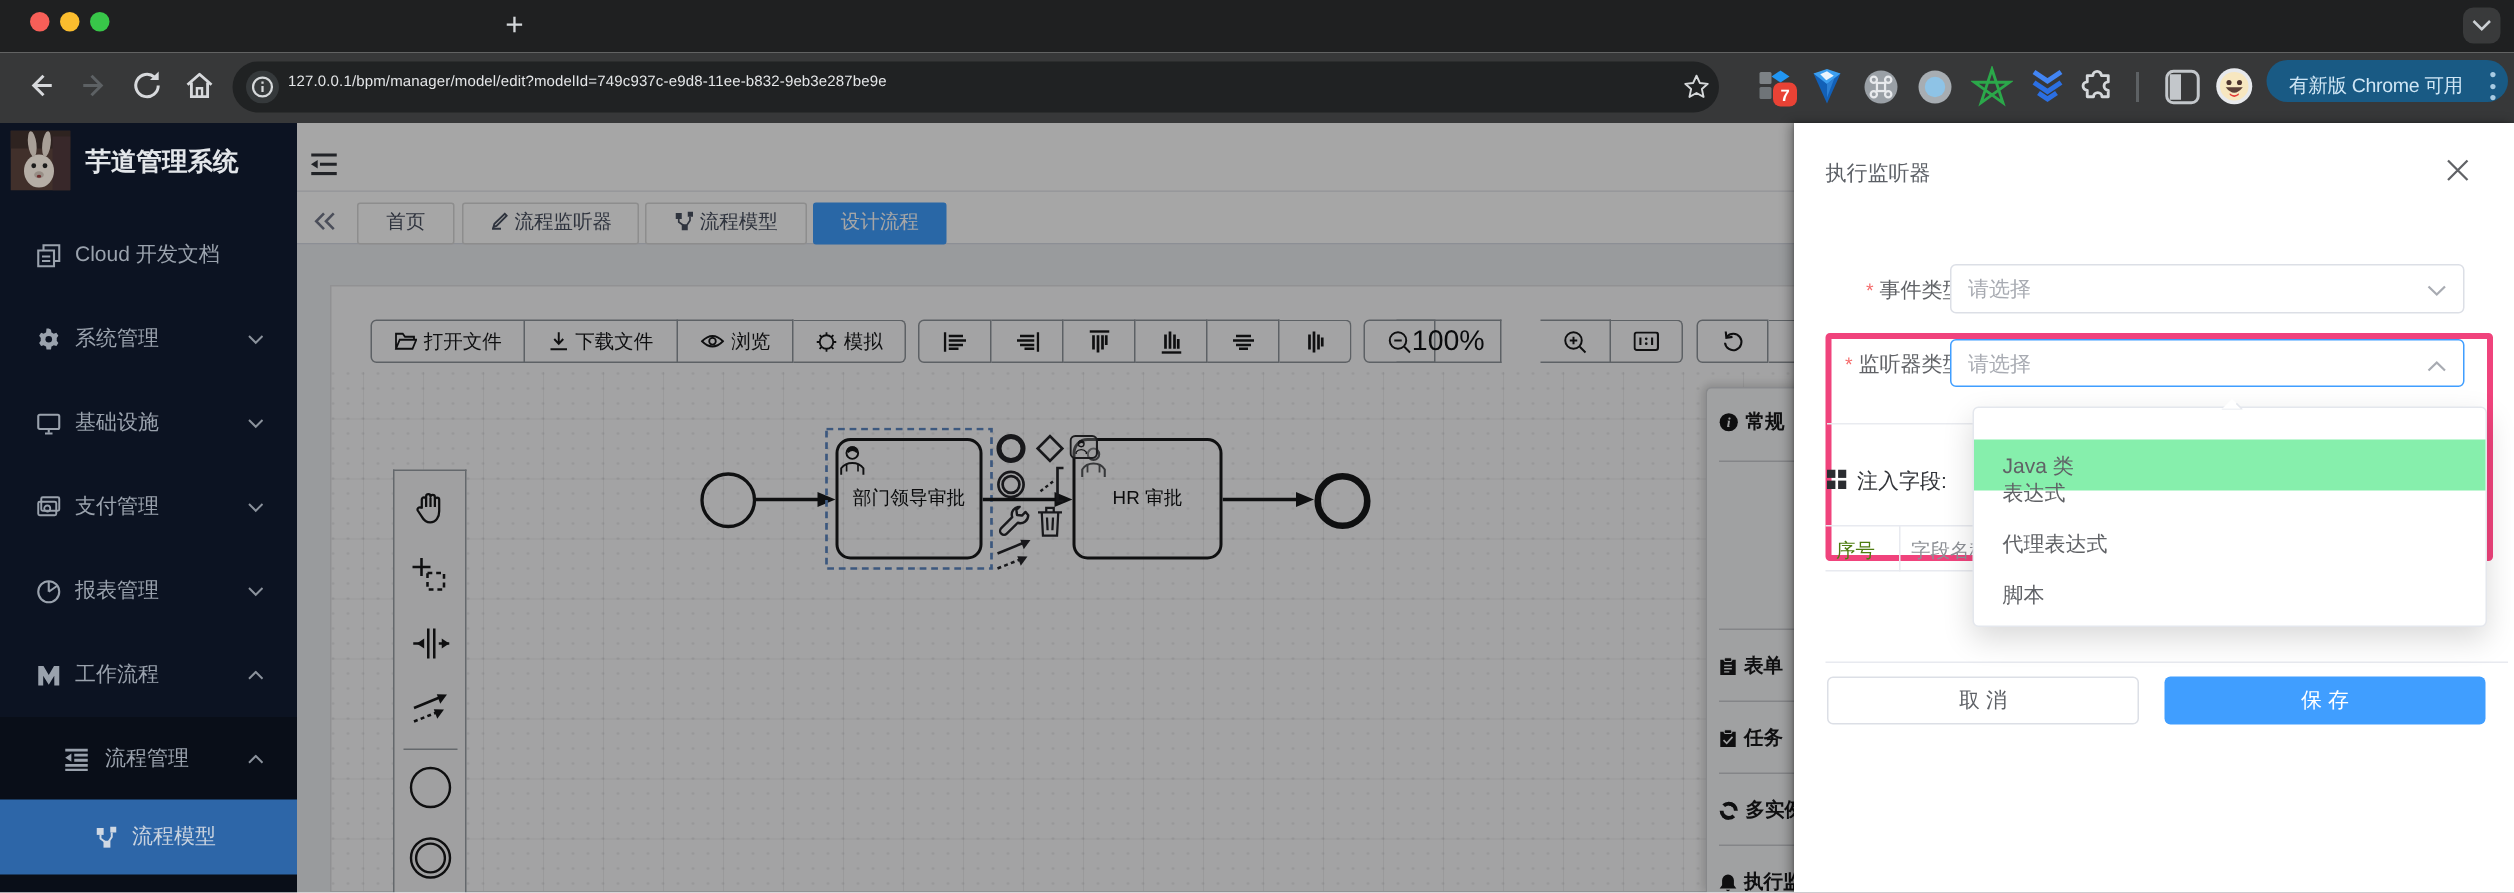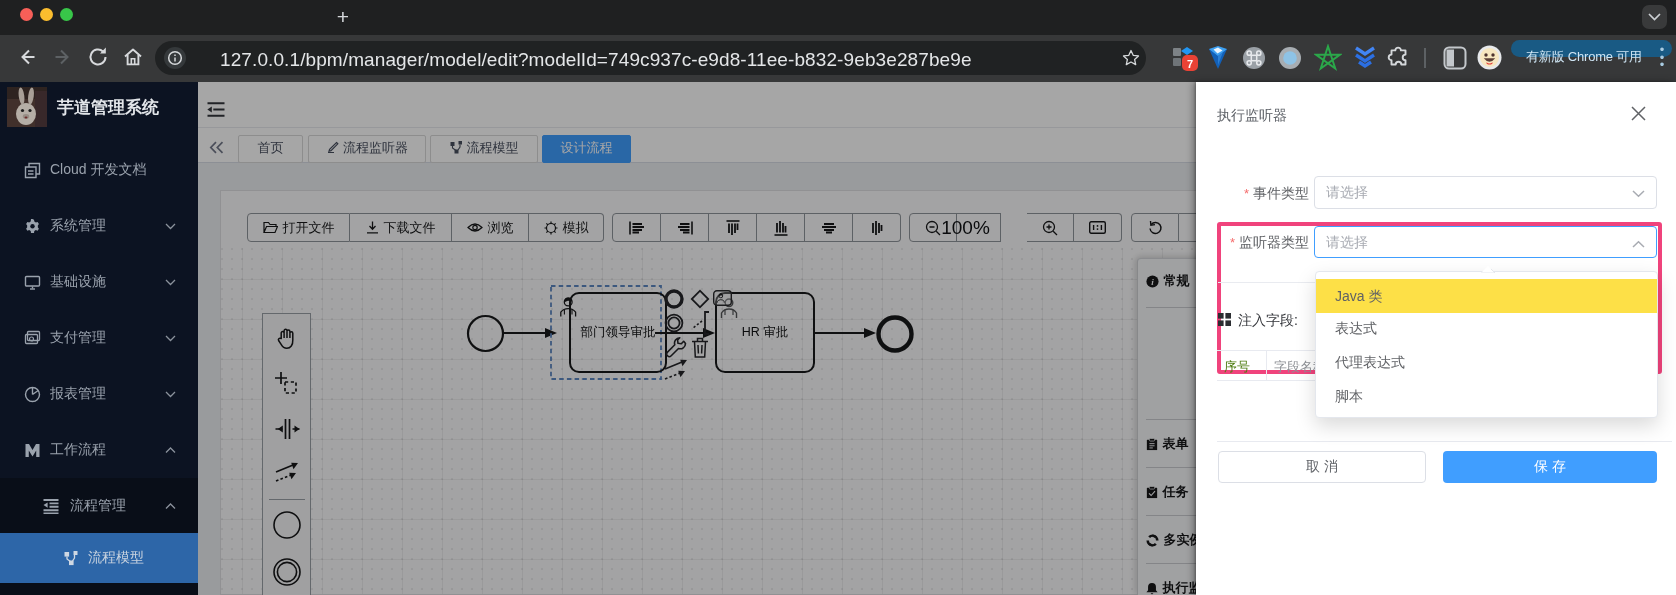--- a/index.html
+++ b/index.html
@@ -10,21 +10,21 @@
   
   #tabstrip { position:absolute; left:0; top:0; width:1676px; height:35px; background:#1f2021; }
   .tl { position:absolute; top:8px; width:13px; height:13px; border-radius:50%; }
   #tab { position:absolute; left:96px; top:3px; width:225px; height:32px; background:#373839; border-radius:10px 10px 0 0; }
   #tab .title { position:absolute; left:29px; top:8px; font-size:12.5px; color:#dfe1e4; letter-spacing:0.2px; }
   #newtab { position:absolute; left:331px; top:6px; width:24px; height:24px; color:#d3d6d9; font-size:21px; line-height:22px; text-align:center; font-weight:300;}
   #chromedown { position:absolute; left:1642px; top:5px; width:25px; height:24px; background:#393a3b; border-radius:7px; }
 
   #toolbar { position:absolute; left:0; top:35px; width:1676px; height:47px; background:#373839; }
   #urlpill { position:absolute; left:155px; top:6px; width:991px; height:34px; background:#202223; border-radius:17px; }
-  #urlpill .url { position:absolute; left:37px; top:8px; font-size:19px; color:#e4e6e8; white-space:nowrap; letter-spacing:0.1px;margin-left:28px; }
+  #urlpill .url { position:absolute; left:37px; top:8px; font-size:10px; color:#e4e6e8; white-space:nowrap; letter-spacing:0.1px; }
   .navico { position:absolute; top:9px; }
 
   
   #page { position:absolute; left:0; top:82px; width:1676px; height:513px; }
 
   
   #sidebar { position:absolute; left:0; top:0; width:198px; height:513px; background:#0c1322; }
   #sidebar .logo-title { position:absolute; left:57px; top:14px; font-size:17px; font-weight:bold; color:#e3e6ea; }
   .mi { position:absolute; left:0; width:198px; height:56px; }
   .mi .mtxt { position:absolute; left:50px; top:19px; font-size:14px; color:#9aa2ad; }
@@ -68,21 +68,21 @@
   .psep { position:absolute; left:8px; width:100%; height:1px; background:#cbcdd1; }
 
   
   #overlay { position:absolute; left:198px; top:0; width:1478px; height:513px; background:rgba(0,0,0,0.35); }
 
   
   #drawer { position:absolute; left:1196px; top:0; width:480px; height:513px; background:#fff;
             box-shadow:-3px 0 7px rgba(0,0,0,.32), -1px 0 2px rgba(0,0,0,.25); }
   .dlabel { position:absolute; font-size:14px; color:#606266; white-space:nowrap; }
   .dlabel .req { color:#f56c6c; margin-right:4px; font-size:13px; }
-  .dselect { position:absolute; left:118px; width:343px; height:33px; border:1px solid #dcdfe6; border-radius:4px; background:#fff; }
+  .dselect { position:absolute; left:104px; width:343px; height:33px; border:1px solid #dcdfe6; border-radius:4px; background:#fff; }
   .dselect .ph2 { position:absolute; left:11px; top:7px; font-size:14px; color:#a8abb2; }
   #hlbox { position:absolute; left:21px; top:140px; width:445px; height:152px; border:4px solid #f0437c; border-radius:3px; }
   #dropdown { position:absolute; left:119px; top:189px; width:343px; height:147px; background:#fff; border:1px solid #e4e7ed;
               border-radius:4px; box-shadow:0 8px 20px rgba(0,0,0,.15); }
   .opt { position:absolute; left:0; width:341px; height:34px; line-height:34px; padding-left:19px; font-size:14px; color:#606266; }
   .dbtn { position:absolute; top:369px; height:32px; border-radius:4px; font-size:14px; display:flex; align-items:center; justify-content:center; }
 </style>
 </head>
 <body>
 <div id="stage">
@@ -169,21 +169,21 @@
       <rect x="3.5" y="3.5" width="7.5" height="17" fill="#c3c7cb"></rect>
     </svg>
     <svg class="navico" style="left:1477px;top:10px" width="25" height="25" viewBox="0 0 25 25">
       <circle cx="12.5" cy="12.5" r="12" fill="#e7e9ec"></circle>
       <circle cx="12.5" cy="12.5" r="9.5" fill="#f7e7c0"></circle>
       <circle cx="9" cy="10" r="1.7" fill="#4e342e"></circle>
       <circle cx="16" cy="10" r="1.7" fill="#4e342e"></circle>
       <path d="M6.8 13.2 Q12.5 20.5 18.2 13.2 Z" fill="#5d4037"></path>
       <path d="M9.5 17.2 Q12.5 19.8 15.5 17.2 L15.5 18.4 Q12.5 20.8 9.5 18.4 Z" fill="#e53935"></path>
     </svg>
-    <div class="a" style="left:1511px;top:5px;width:161px;height:17px;background:#195a84;border-radius:16px;">
+    <div class="a" style="left:1511px;top:5px;width:161px;height:28px;background:#195a84;border-radius:16px;">
       <span class="a" style="left:15px;top:8px;font-size:13px;color:#cfe6f5;letter-spacing:-0.2px;white-space:nowrap">有新版 Chrome 可用</span>
       <div class="a" style="left:148px;top:7px;color:#a8cbe2;font-size:13px;line-height:6px;text-align:center;width:6px;">
         <div style="margin-bottom:1.5px">•</div>
           <div style="margin-bottom:1.5px">•</div>
           <div>•</div>
       </div>
     </div>
   </div>
 
   <div id="page">
@@ -433,21 +433,21 @@
         <svg class="a" style="left:245px;top:123px" width="39" height="39" viewBox="0 0 39 39">
           <circle cx="19.5" cy="19.5" r="17.5" stroke="#18191b" stroke-width="2.2" fill="none"></circle>
         </svg>
         <svg class="a" style="left:282px;top:134px" width="56" height="16" viewBox="0 0 56 16">
           <path d="M0 8 L44 8" stroke="#18191b" stroke-width="2.2"></path>
           <path d="M54 8 L42 3 L42 13 Z" fill="#18191b"></path>
         </svg>
         <svg class="a" style="left:329px;top:94px" width="112" height="95" viewBox="0 0 112 95">
           <rect x="1" y="1" width="110" height="93" fill="none" stroke="#5d87c2" stroke-width="1.8" stroke-dasharray="4.5 3.2"></rect>
         </svg>
-        <div class="task" style="left:348px;top:101px">部门领导审批</div>
+        <div class="task" style="left:336px;top:101px">部门领导审批</div>
         <svg class="a" style="left:338px;top:105px" width="19" height="21" viewBox="0 0 19 21">
           <circle cx="9.2" cy="6" r="3.9" stroke="#18191b" stroke-width="1.3" fill="none"></circle>
           <path d="M5.4 4.8 A3.9 3.9 0 0 1 13.1 4.8 L12 6 Q9.2 3.4 6.6 6 Z" fill="#18191b"></path>
           <path d="M1.8 20.5 L1.8 16.2 Q4.4 12.6 9.2 12.6 Q14 12.6 16.6 16.2 L16.6 20.5" stroke="#18191b" stroke-width="1.3" fill="none"></path>
           <path d="M5.4 13.8 L5.4 18.4 M13 13.8 L13 18.4" stroke="#18191b" stroke-width="1.1"></path>
         </svg>
         <svg class="a" style="left:434px;top:134px" width="61" height="16" viewBox="0 0 61 16">
           <path d="M0 8 L50 8" stroke="#18191b" stroke-width="2.2"></path>
           <path d="M60 8 L48 3 L48 13 Z" fill="#18191b"></path>
         </svg>
@@ -580,21 +580,21 @@
       <div class="a" style="left:70px;top:268px;width:1px;height:31px;background:#e8eaf0"></div>
       <div class="a" style="left:78px;top:276px;font-size:13px;color:#8d9095">字段名称</div>
       <div class="a" style="left:21px;top:359px;width:455px;height:1px;background:#e8eaf0"></div>
 
       <div class="a" style="left:22px;top:200px;width:439px;height:1px;background:#e9ebf0"></div>
 
       <div id="dropdown">
         <svg class="a" style="left:165px;top:-6px" width="14" height="7" viewBox="0 0 14 7">
             <path d="M0 7 L7 0 L14 7 Z" fill="#fff" stroke="#e4e7ed" stroke-width="1" stroke-dasharray="0 14 10"></path>
           </svg>
-        <div class="opt" style="top:7px;background:#fde047">Java 类</div>
+        <div class="opt" style="top:21px;background:#86efac">Java 类</div>
         <div class="opt" style="top:39px">表达式</div>
         <div class="opt" style="top:73px">代理表达式</div>
         <div class="opt" style="top:107px">脚本</div>
       </div>
 
       <div class="dbtn" style="left:22px;width:208px;border:1px solid #dcdfe6;background:#fff;color:#5e6166">取 消</div>
       <div class="dbtn" style="left:247px;width:214px;background:#409eff;color:#fff">保 存</div>
     </div>
   </div>
 

